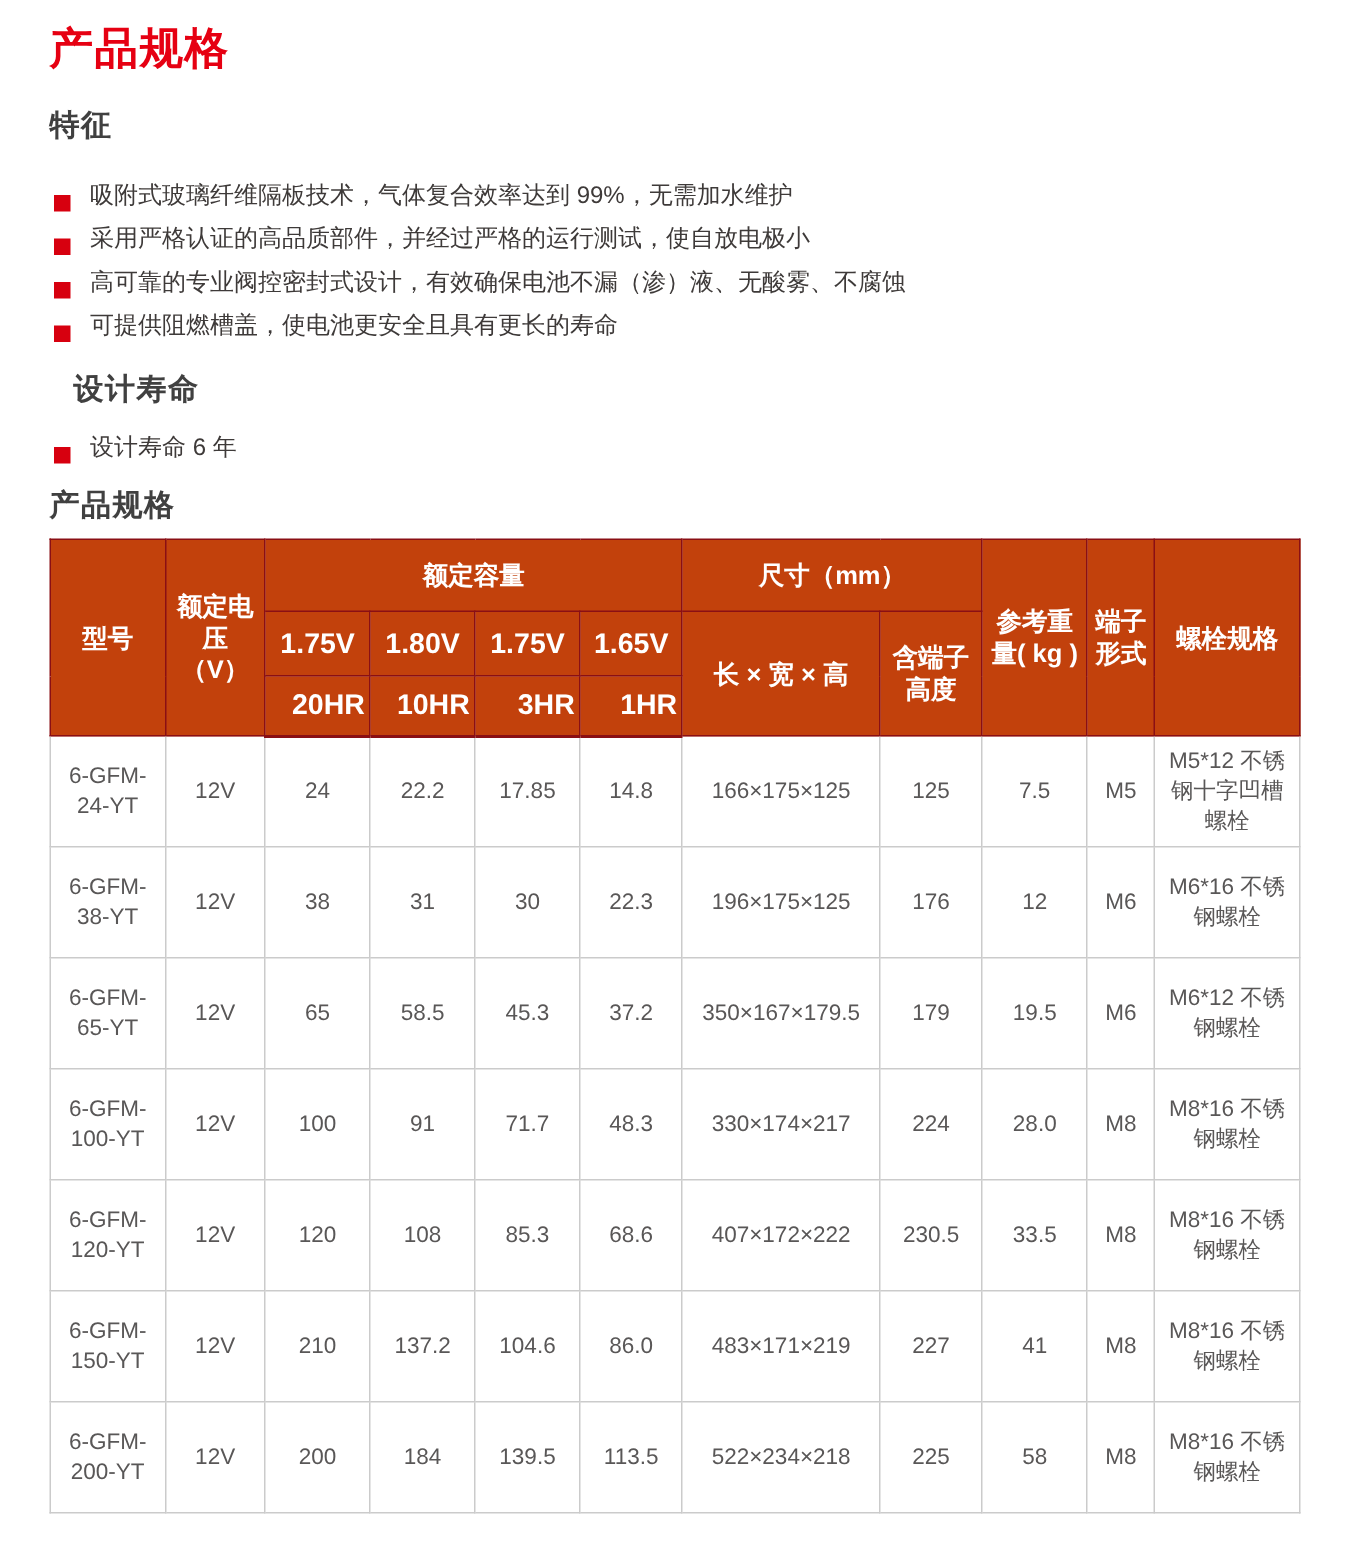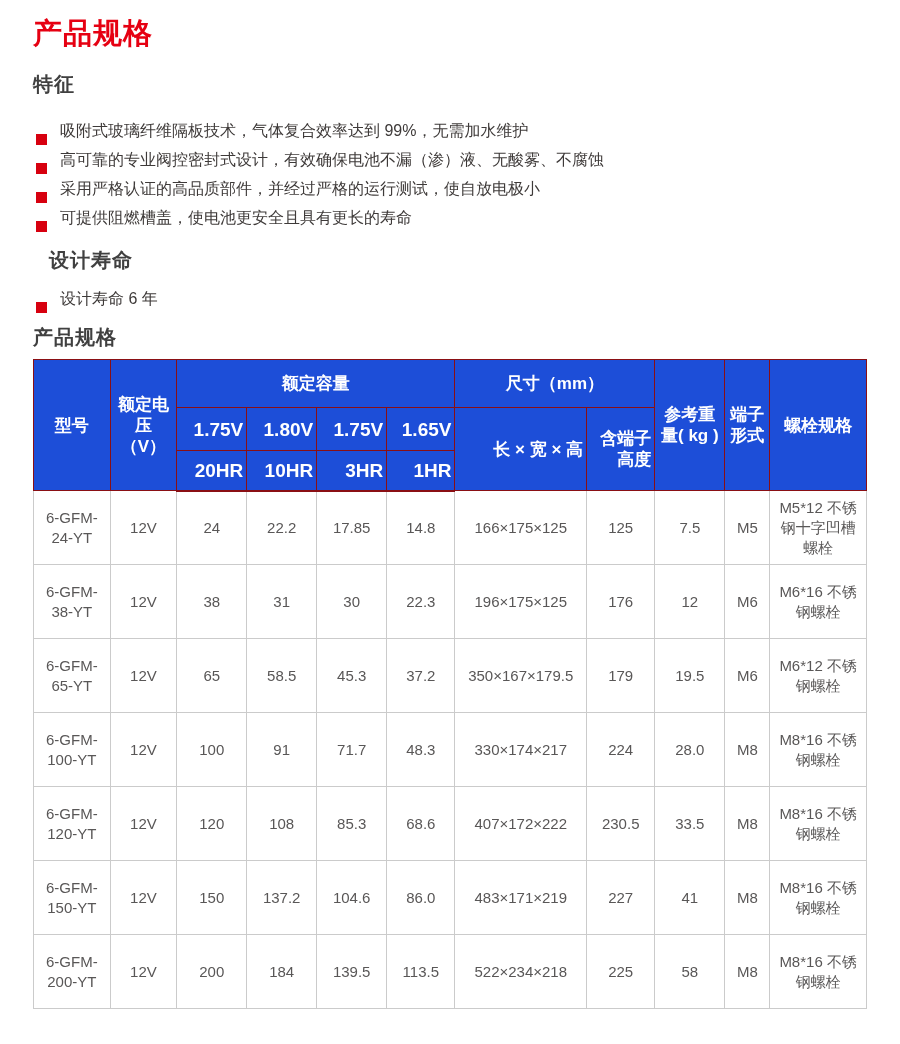--- a/index.html
+++ b/index.html
@@ -33,53 +33,53 @@
   .h-specs    { margin: 12px 0 0; }
 
   ul.bullet-list {
     list-style: none;
     margin: 20px 0 0;
     padding: 0;
   }
   ul.bullet-list.tight { margin: 12px 0 0; }
   ul.bullet-list li {
     display: flex;
-    align-items: flex-end;
+    align-items: center;
     line-height: 29px;
     font-size: 16px;
     color: #3e3a39;
   }
   .bullet-sq {
     flex: 0 0 auto;
     width: 11px;
     height: 11px;
     background: #d7000f;
     margin: 9px 13px 0 3px;
   }
 
   table.spec-table {
     margin-top: 10px;
     width: 834px;
     border-collapse: collapse;
     table-layout: fixed;
     border: 1px solid #c6c6c6;
   }
   .spec-table thead th {
-    background: #1d4ed8;
+    background: #c2410c;
     color: #ffffff;
     font-weight: bold;
     border: 1px solid #8a0f14;
     font-size: 17px;
     line-height: 21px;
     padding: 2px 3px;
     text-align: center;
     vertical-align: middle;
   }
   .spec-table thead tr.r1 th { height: 48px; }
-  .spec-table thead tr.r2 th { height: 43px; text-align: right; }
+  .spec-table thead tr.r2 th { height: 43px; }
   .spec-table thead tr.r3 th { height: 40px; }
   .spec-table thead th.big { font-size: 19px; }
   .spec-table thead tr.r3 th { border-bottom: 2px solid #8a0f14; text-align: right; }
 
   .spec-table tbody td {
     border: 1px solid #cbcbcb;
     color: #595757;
     font-size: 15px;
     line-height: 20px;
     text-align: center;
@@ -98,25 +98,25 @@
 
   <h2 class="section-heading h-features">特征</h2>
 
   <ul class="bullet-list">
     <li>
       <span class="bullet-sq"></span>
       <span>吸附式玻璃纤维隔板技术，气体复合效率达到 99%，无需加水维护</span>
     </li>
     <li>
       <span class="bullet-sq"></span>
+      <span>采用严格认证的高品质部件，并经过严格的运行测试，使自放电极小</span>
+    </li>
+    <li>
+      <span class="bullet-sq"></span>
       <span>高可靠的专业阀控密封式设计，有效确保电池不漏（渗）液、无酸雾、不腐蚀</span>
-    </li>
-    <li>
-      <span class="bullet-sq"></span>
-      <span>采用严格认证的高品质部件，并经过严格的运行测试，使自放电极小</span>
     </li>
     <li>
       <span class="bullet-sq"></span>
       <span>可提供阻燃槽盖，使电池更安全且具有更长的寿命</span>
     </li>
   </ul>
 
   <h2 class="section-heading h-design">设计寿命</h2>
 
   <ul class="bullet-list tight">
@@ -235,21 +235,21 @@
           <td>407×172×222</td>
           <td>230.5</td>
           <td>33.5</td>
           <td>M8</td>
           <td>M8*16 不锈钢螺栓</td>
         </tr>
 
         <tr>
           <td>6-GFM-150-YT</td>
           <td>12V</td>
-          <td>150</td>
+          <td>210</td>
           <td>137.2</td>
           <td>104.6</td>
           <td>86.0</td>
           <td>483×171×219</td>
           <td>227</td>
           <td>41</td>
           <td>M8</td>
           <td>M8*16 不锈钢螺栓</td>
         </tr>
 

